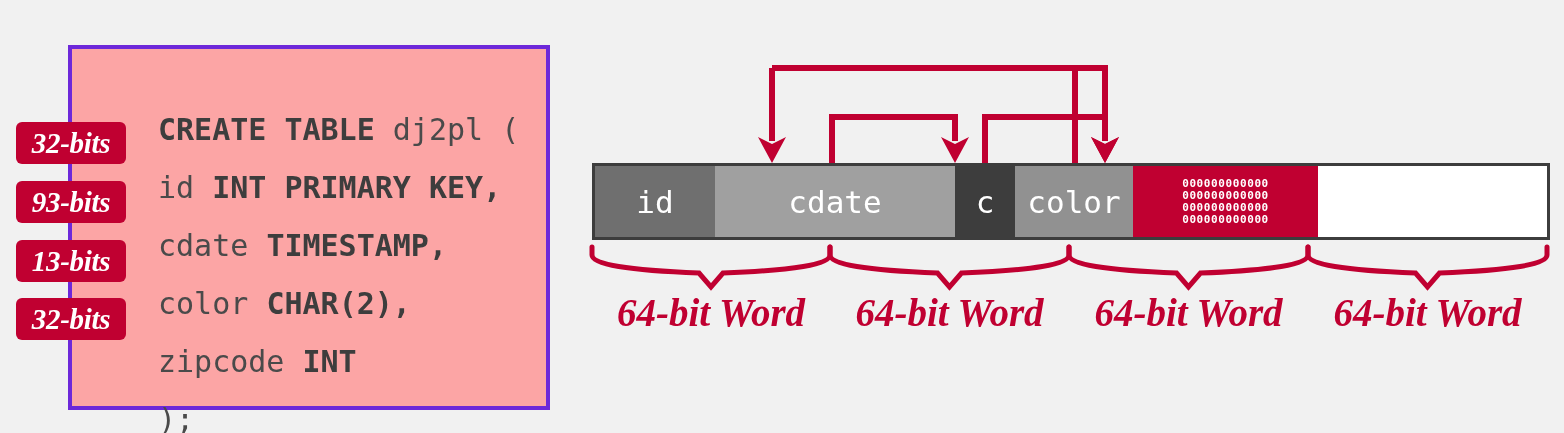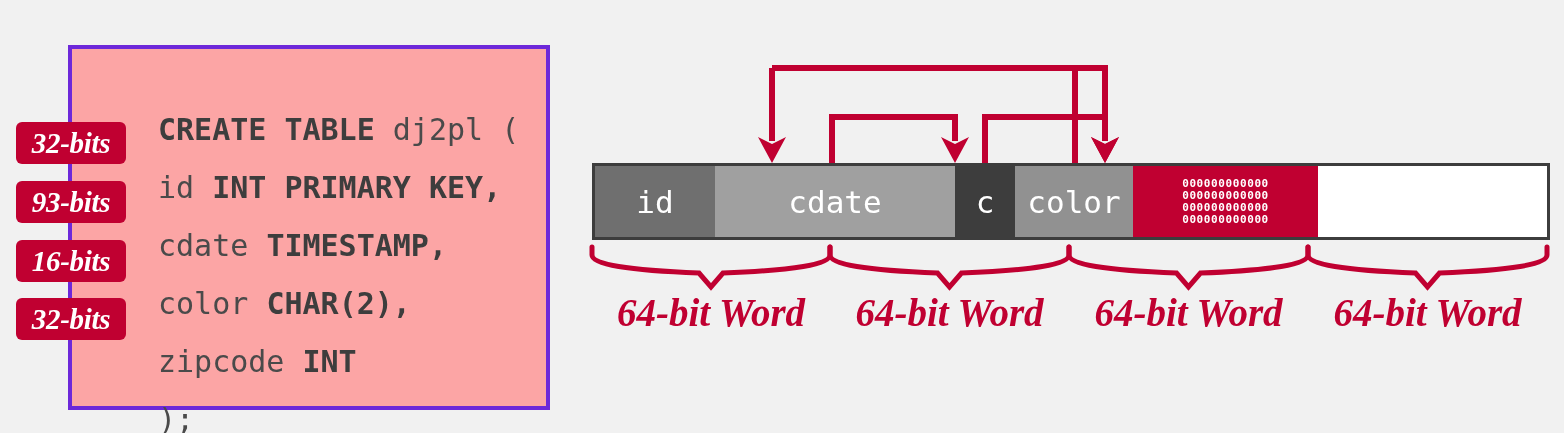--- a/index.html
+++ b/index.html
@@ -138,21 +138,21 @@
 <span><span>id</span><span> </span><span class="kw">INT</span><span> </span><span class="kw">PRIMARY</span><span> </span><span class="kw">KEY</span><span class="kw">,</span></span>
 <span><span>cdate</span><span> </span><span class="kw">TIMESTAMP</span><span class="kw">,</span></span>
 <span><span>color</span><span> </span><span class="kw">CHAR</span><span class="kw">(</span><span class="kw">2</span><span class="kw">)</span><span class="kw">,</span></span>
 <span><span>zipcode</span><span> </span><span class="kw">INT</span></span>
 <span><span>)</span><span>;</span></span></pre>
 </div>
 
 <div id="badge-container">
     <div class="bit-badge" style="top: 122px;">32-bits</div>
     <div class="bit-badge" style="top: 181px;">93-bits</div>
-    <div class="bit-badge" style="top: 240px;">16-bits</div>
+    <div class="bit-badge" style="top: 240px;">13-bits</div>
     <div class="bit-badge" style="top: 298px;">32-bits</div>
   </div>
 
 <div id="mem-area">
 
   <svg id="arrow-layer" viewBox="0 0 965 320" width="965" height="320">
       <path d="M 183 13 L 516 13 L 516 86" stroke="#c00031" stroke-width="6" fill="none"></path>
       <g>
         <path d="M 183 13 L 183 86" stroke="#c00031" stroke-width="6" fill="none"></path>
         <path d="M 169 82 L 183 108 L 197 82 L 183 89 Z" fill="#c00031"></path>

